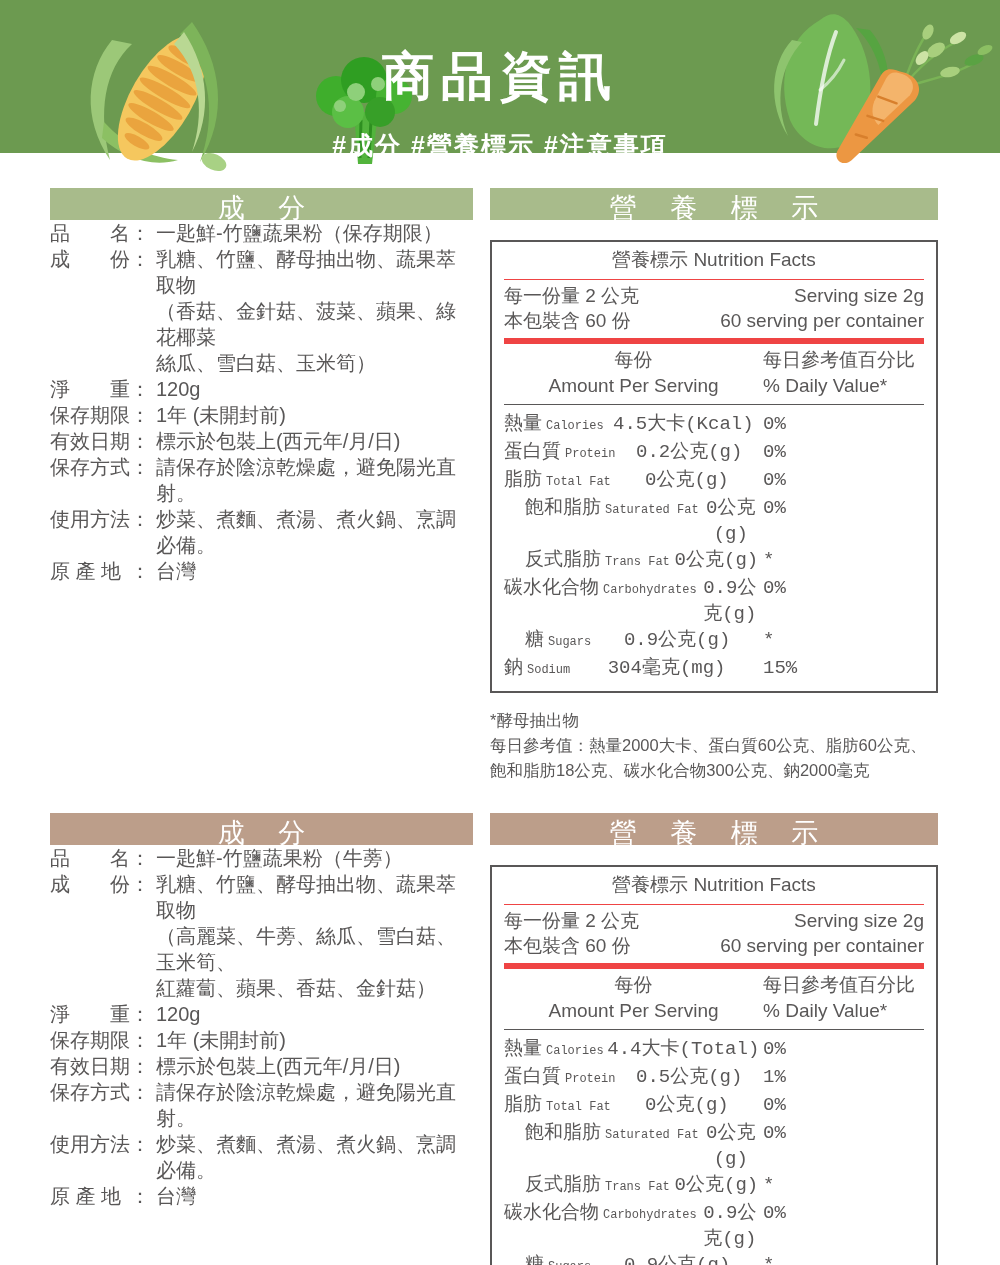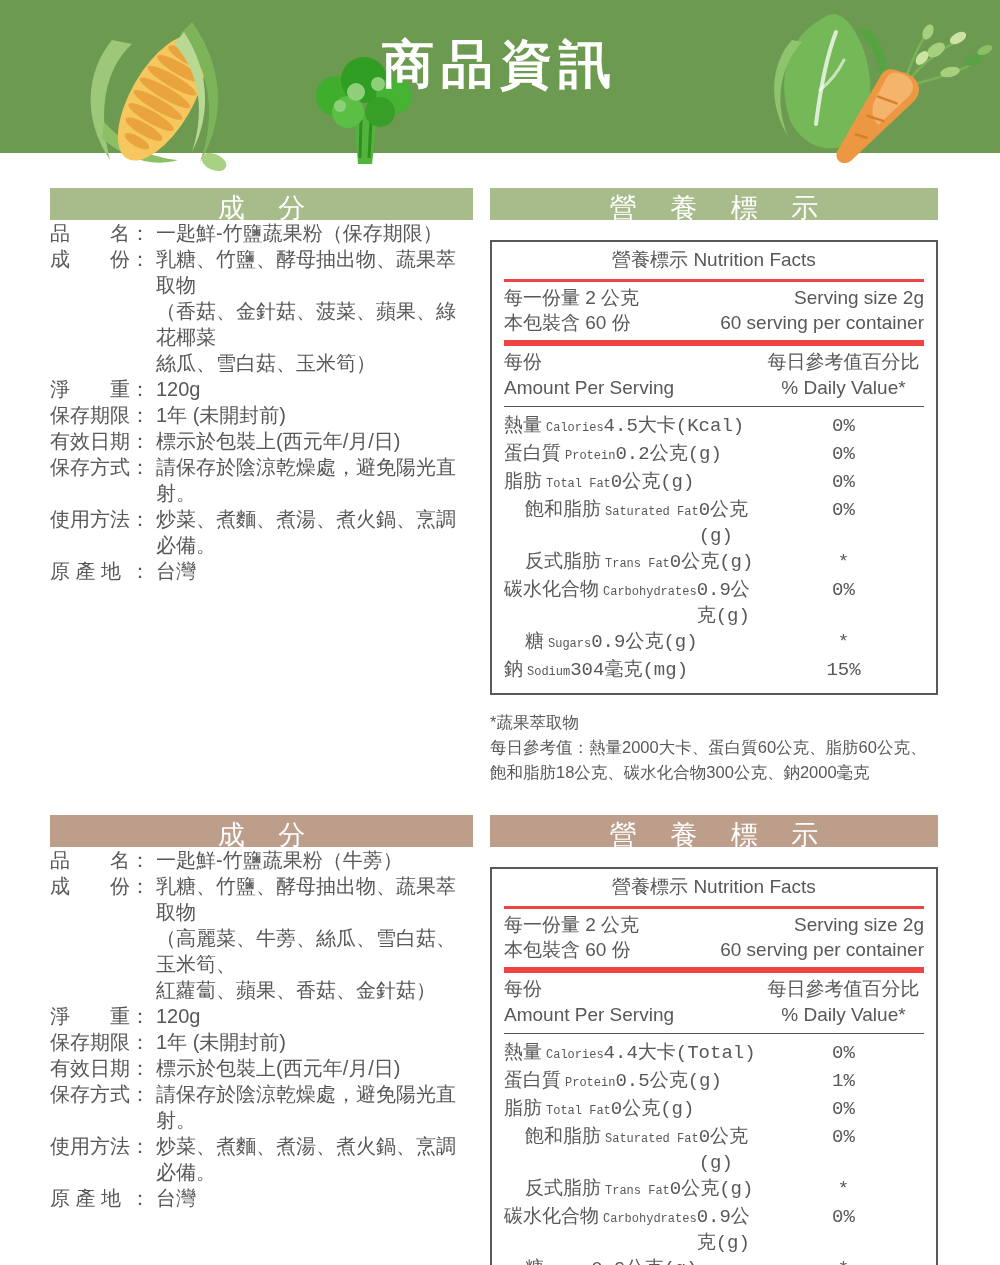--- a/index.html
+++ b/index.html
@@ -2,21 +2,21 @@
 <html><head>
 <meta charset="utf-8">
 <style>
   * { margin:0; padding:0; box-sizing:border-box; }
   html,body { background:#fff; }
   .page { width:1000px; height:1265px; background:#ffffff; position:relative; overflow:hidden;
           font-family:"Liberation Sans","DejaVu Sans",sans-serif; color:#595757; }
 
   
   .banner { position:relative; height:153px; }
-  .banner-center { position:absolute; left:0; right:0; top:4px; text-align:center; color:#ffffff; z-index:2; }
+  .banner-center { position:absolute; left:0; right:0; top:16px; text-align:center; color:#ffffff; z-index:2; }
   .banner-title { font-size:52px; font-weight:700; letter-spacing:7px; margin-top:26px; }
   .banner-subtitle { font-size:25px; font-weight:700; letter-spacing:2px; margin-top:17px; }
   .illus { position:absolute; top:6px; z-index:1; }
   .illus-left { left:52px; }
   .illus-right { right:2px; }
 
   
   .content { padding:0 62px 0 50px; }
   .section { display:flex; gap:17px; margin-top:35px; }
   .section + .section { margin-top:30px; }
@@ -27,27 +27,27 @@
 
   
   .fields { margin-top:0; font-size:20px; line-height:26px; }
   .field { display:flex; align-items:flex-start; }
   .f-label { flex:none; width:78px; white-space:pre; }
   .f-colon { flex:none; padding:0 6px 0 2px; }
   .f-value { flex:1; white-space:pre-line; }
 
   
   .ntable { margin-top:20px; border:2px solid #595757; padding:0 12px; font-size:19px; }
-  .nt-title { text-align:center; padding:5px 0 6px; border-bottom:3px solid #ef4444; }
+  .nt-title { text-align:center; padding:5px 0 6px; border-bottom:1px solid #ef4444; }
   .nt-serving { padding:3px 0 5px; border-bottom:6px solid #ef4444; }
   .nt-srow { display:flex; justify-content:space-between; line-height:25px; }
   .nt-colhead { padding:3px 0 5px; border-bottom:1px solid #595757; }
   .nt-chrow { display:grid; grid-template-columns:auto 1fr 161px; line-height:26px; }
-  .nt-chrow .amt, .nt-row .amt { text-align:left; }
-  .nt-chrow .dv,  .nt-row .dv  { text-align:center; }
+  .nt-chrow .amt, .nt-row .amt { text-align:center; }
+  .nt-chrow .dv,  .nt-row .dv  { text-align:left; }
   .nt-body { padding:6px 0 8px; }
   .nt-row { display:grid; grid-template-columns:auto 1fr 161px; line-height:26px; align-items:baseline;font-family:Liberation Mono, monospace; }
   .nt-row .nm { white-space:nowrap; }
   .nt-row .nm .en { font-size:12px; margin-left:4px; }
   .nt-row.indent .nm { padding-left:21px; }
 
   .footnote { margin-top:15px; font-size:16.5px; line-height:25px; white-space:pre-line; }
 </style>
 </head>
 <body>
@@ -86,20 +86,21 @@
         <circle cx="46" cy="58" r="16" fill="#5bbf45"></circle>
         <circle cx="78" cy="58" r="15" fill="#379f28"></circle>
         <circle cx="54" cy="38" r="9" fill="#8ed07a"></circle>
         <circle cx="76" cy="30" r="7" fill="#8ed07a"></circle>
         <circle cx="38" cy="52" r="6" fill="#8ed07a"></circle>
       </g>
     </svg>
 
     <div class="banner-center">
       <div class="banner-title">商品資訊</div>
+      <div class="banner-subtitle">#成分 #營養標示 #注意事項</div>
     </div>
 
     <svg class="illus illus-right" width="238" height="178" viewBox="0 0 238 178">
       <g>
         <path d="M60,14 C28,32 16,72 30,114 C44,146 86,154 102,122 C118,90 110,42 88,16 C78,6 70,6 60,14 Z" fill="#74b857"></path>
         <path d="M32,34 C10,58 8,98 28,130 C14,96 20,60 42,36 Z" fill="#8ec46e"></path>
         <path d="M96,22 C120,44 130,84 118,120 C134,88 132,50 110,24 Z" fill="#56a441"></path>
         <path d="M56,118 C60,86 66,52 76,26" stroke="#ffffff" stroke-width="4" fill="none" opacity="0.75" stroke-linecap="round"></path>
         <path d="M60,84 C70,76 78,66 84,54" stroke="#ffffff" stroke-width="3" fill="none" opacity="0.6" stroke-linecap="round"></path>
       </g>
@@ -240,21 +241,21 @@
               <span class="amt">0.9公克(g)</span>
               <span class="dv">*</span>
             </div>
             <div class="nt-row">
               <span class="nm"><span class="zh">鈉</span><span class="en">Sodium</span></span>
               <span class="amt">304毫克(mg)</span>
               <span class="dv">15%</span>
             </div>
           </div>
         </div>
-        <div class="footnote">*蔬果萃取物
+        <div class="footnote">*酵母抽出物
 每日參考值：熱量2000大卡、蛋白質60公克、脂肪60公克、
 飽和脂肪18公克、碳水化合物300公克、鈉2000毫克</div>
       </div>
     </section>
 
     <section class="section">
       <div class="col-left">
         <div class="bar" style="background-color: rgb(188, 158, 138);">成 分</div>
         <div class="fields">
           <div class="field">

